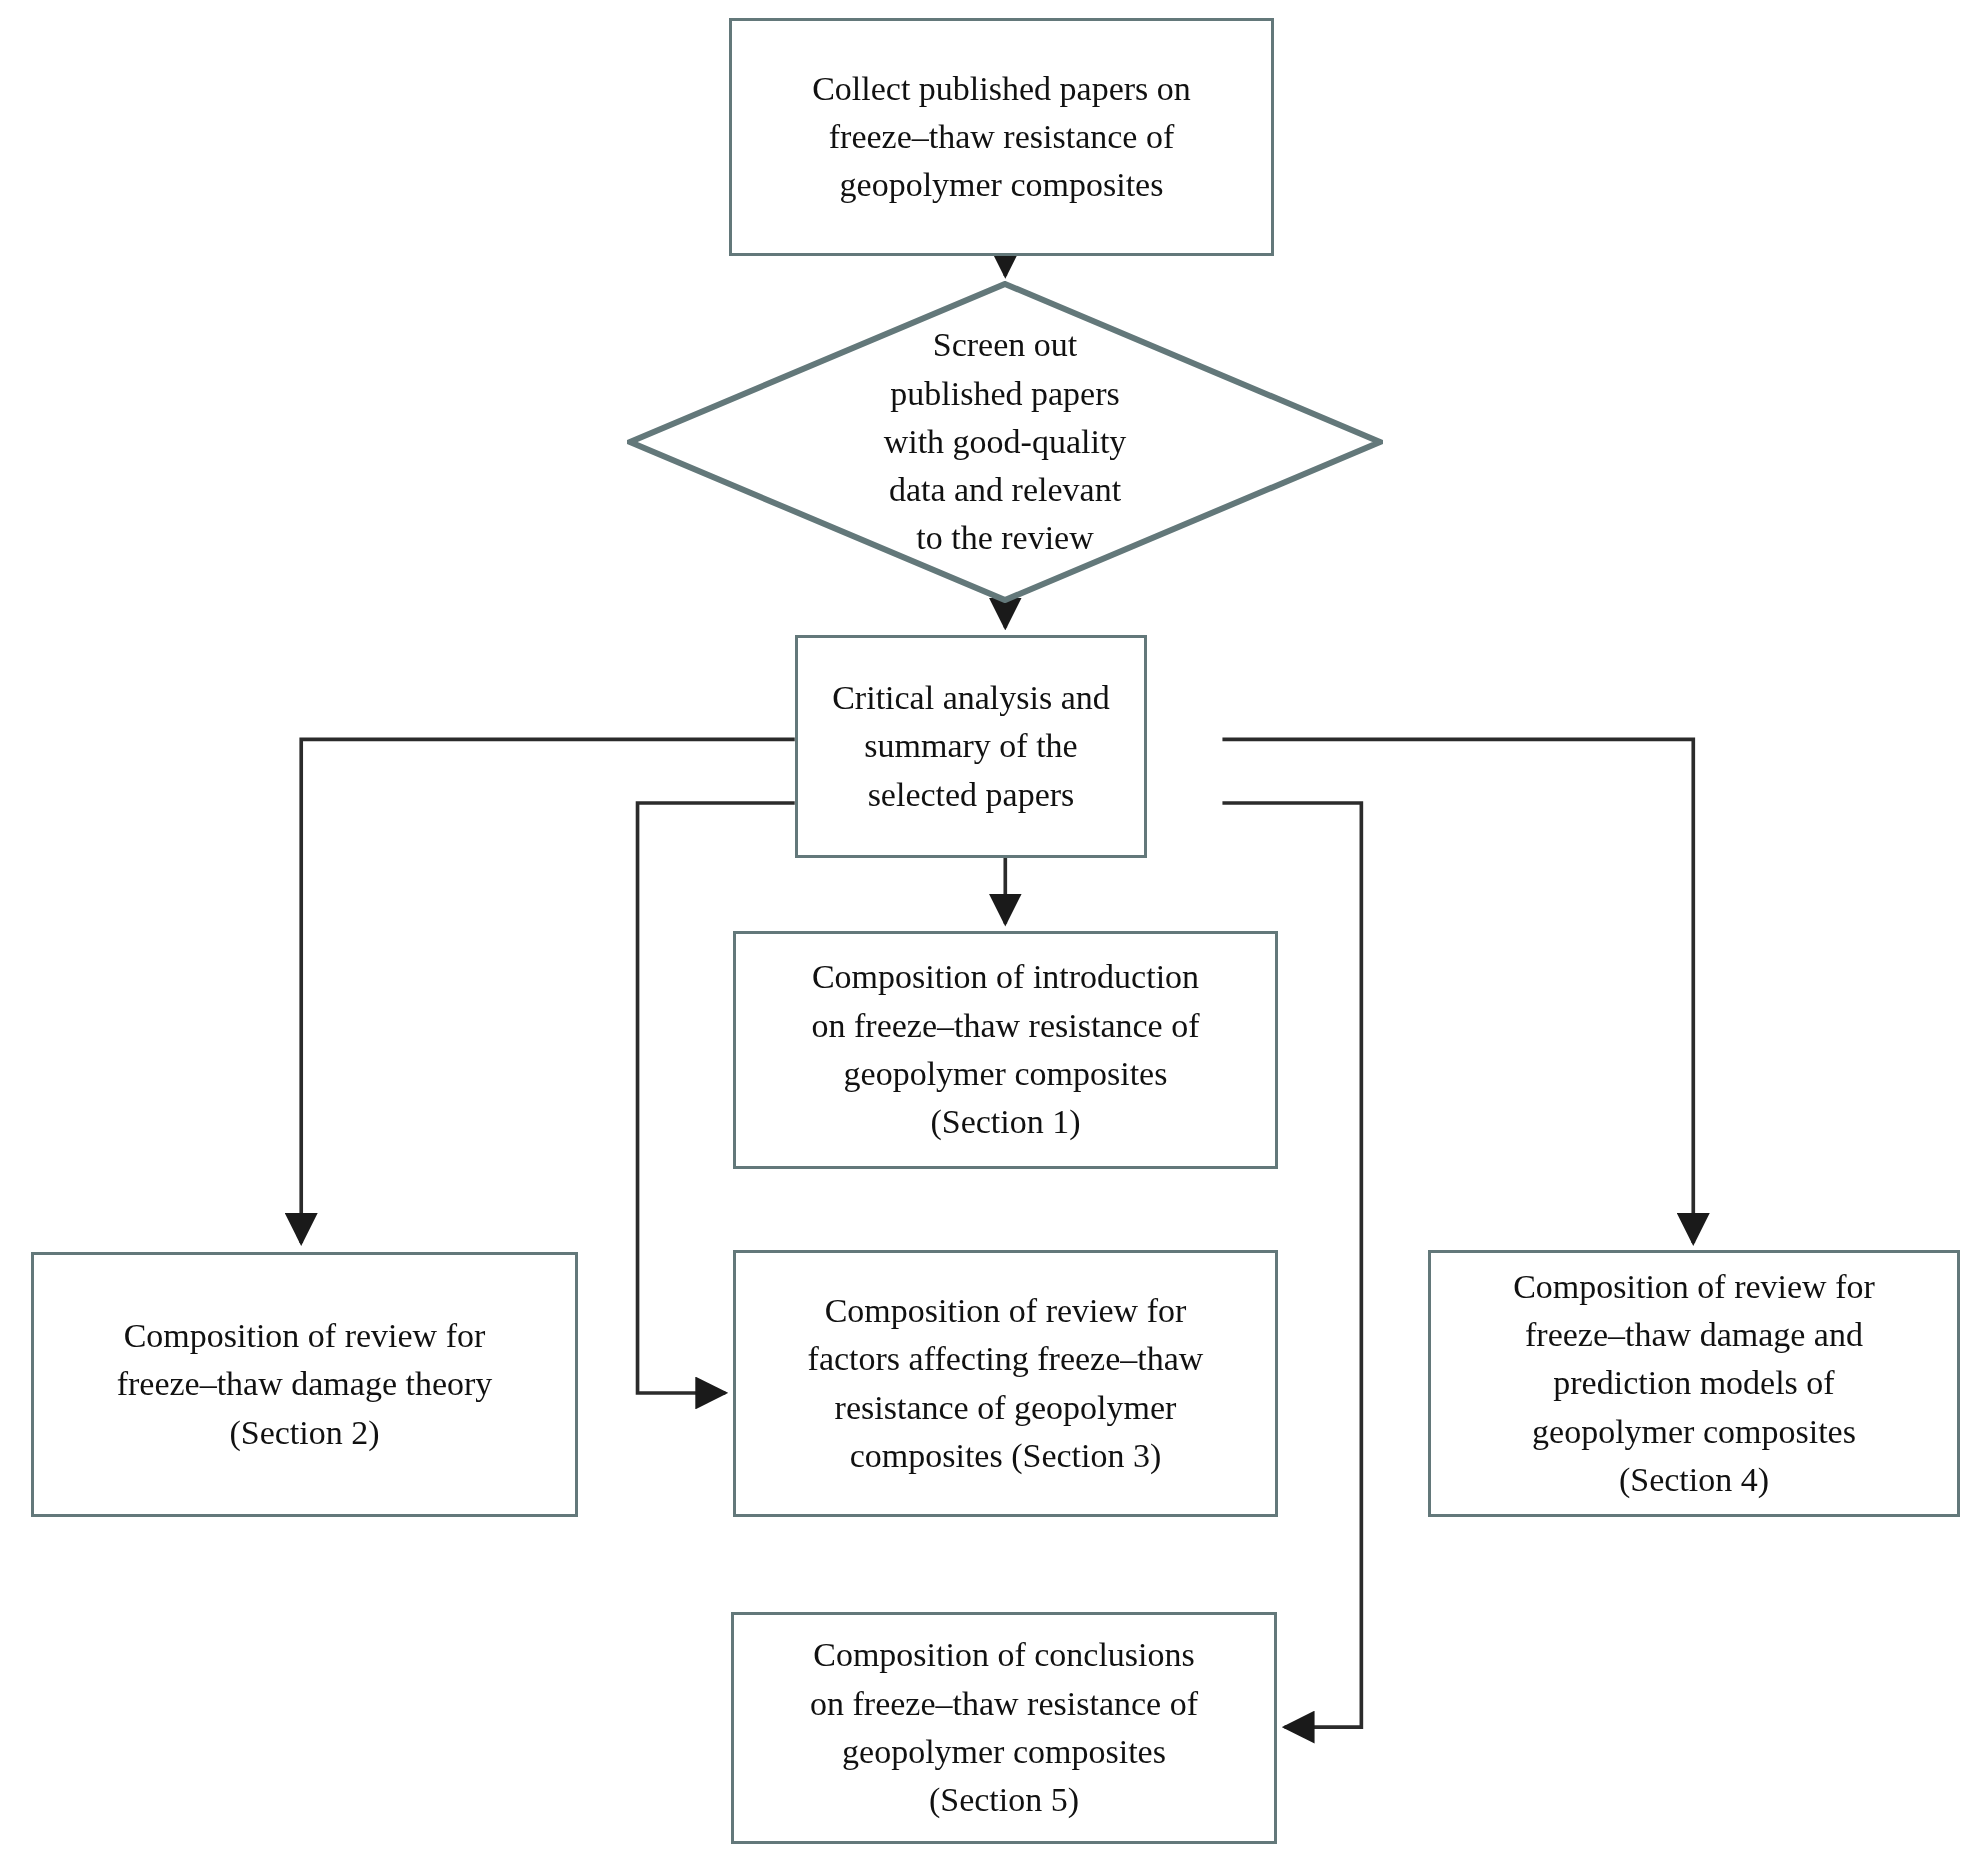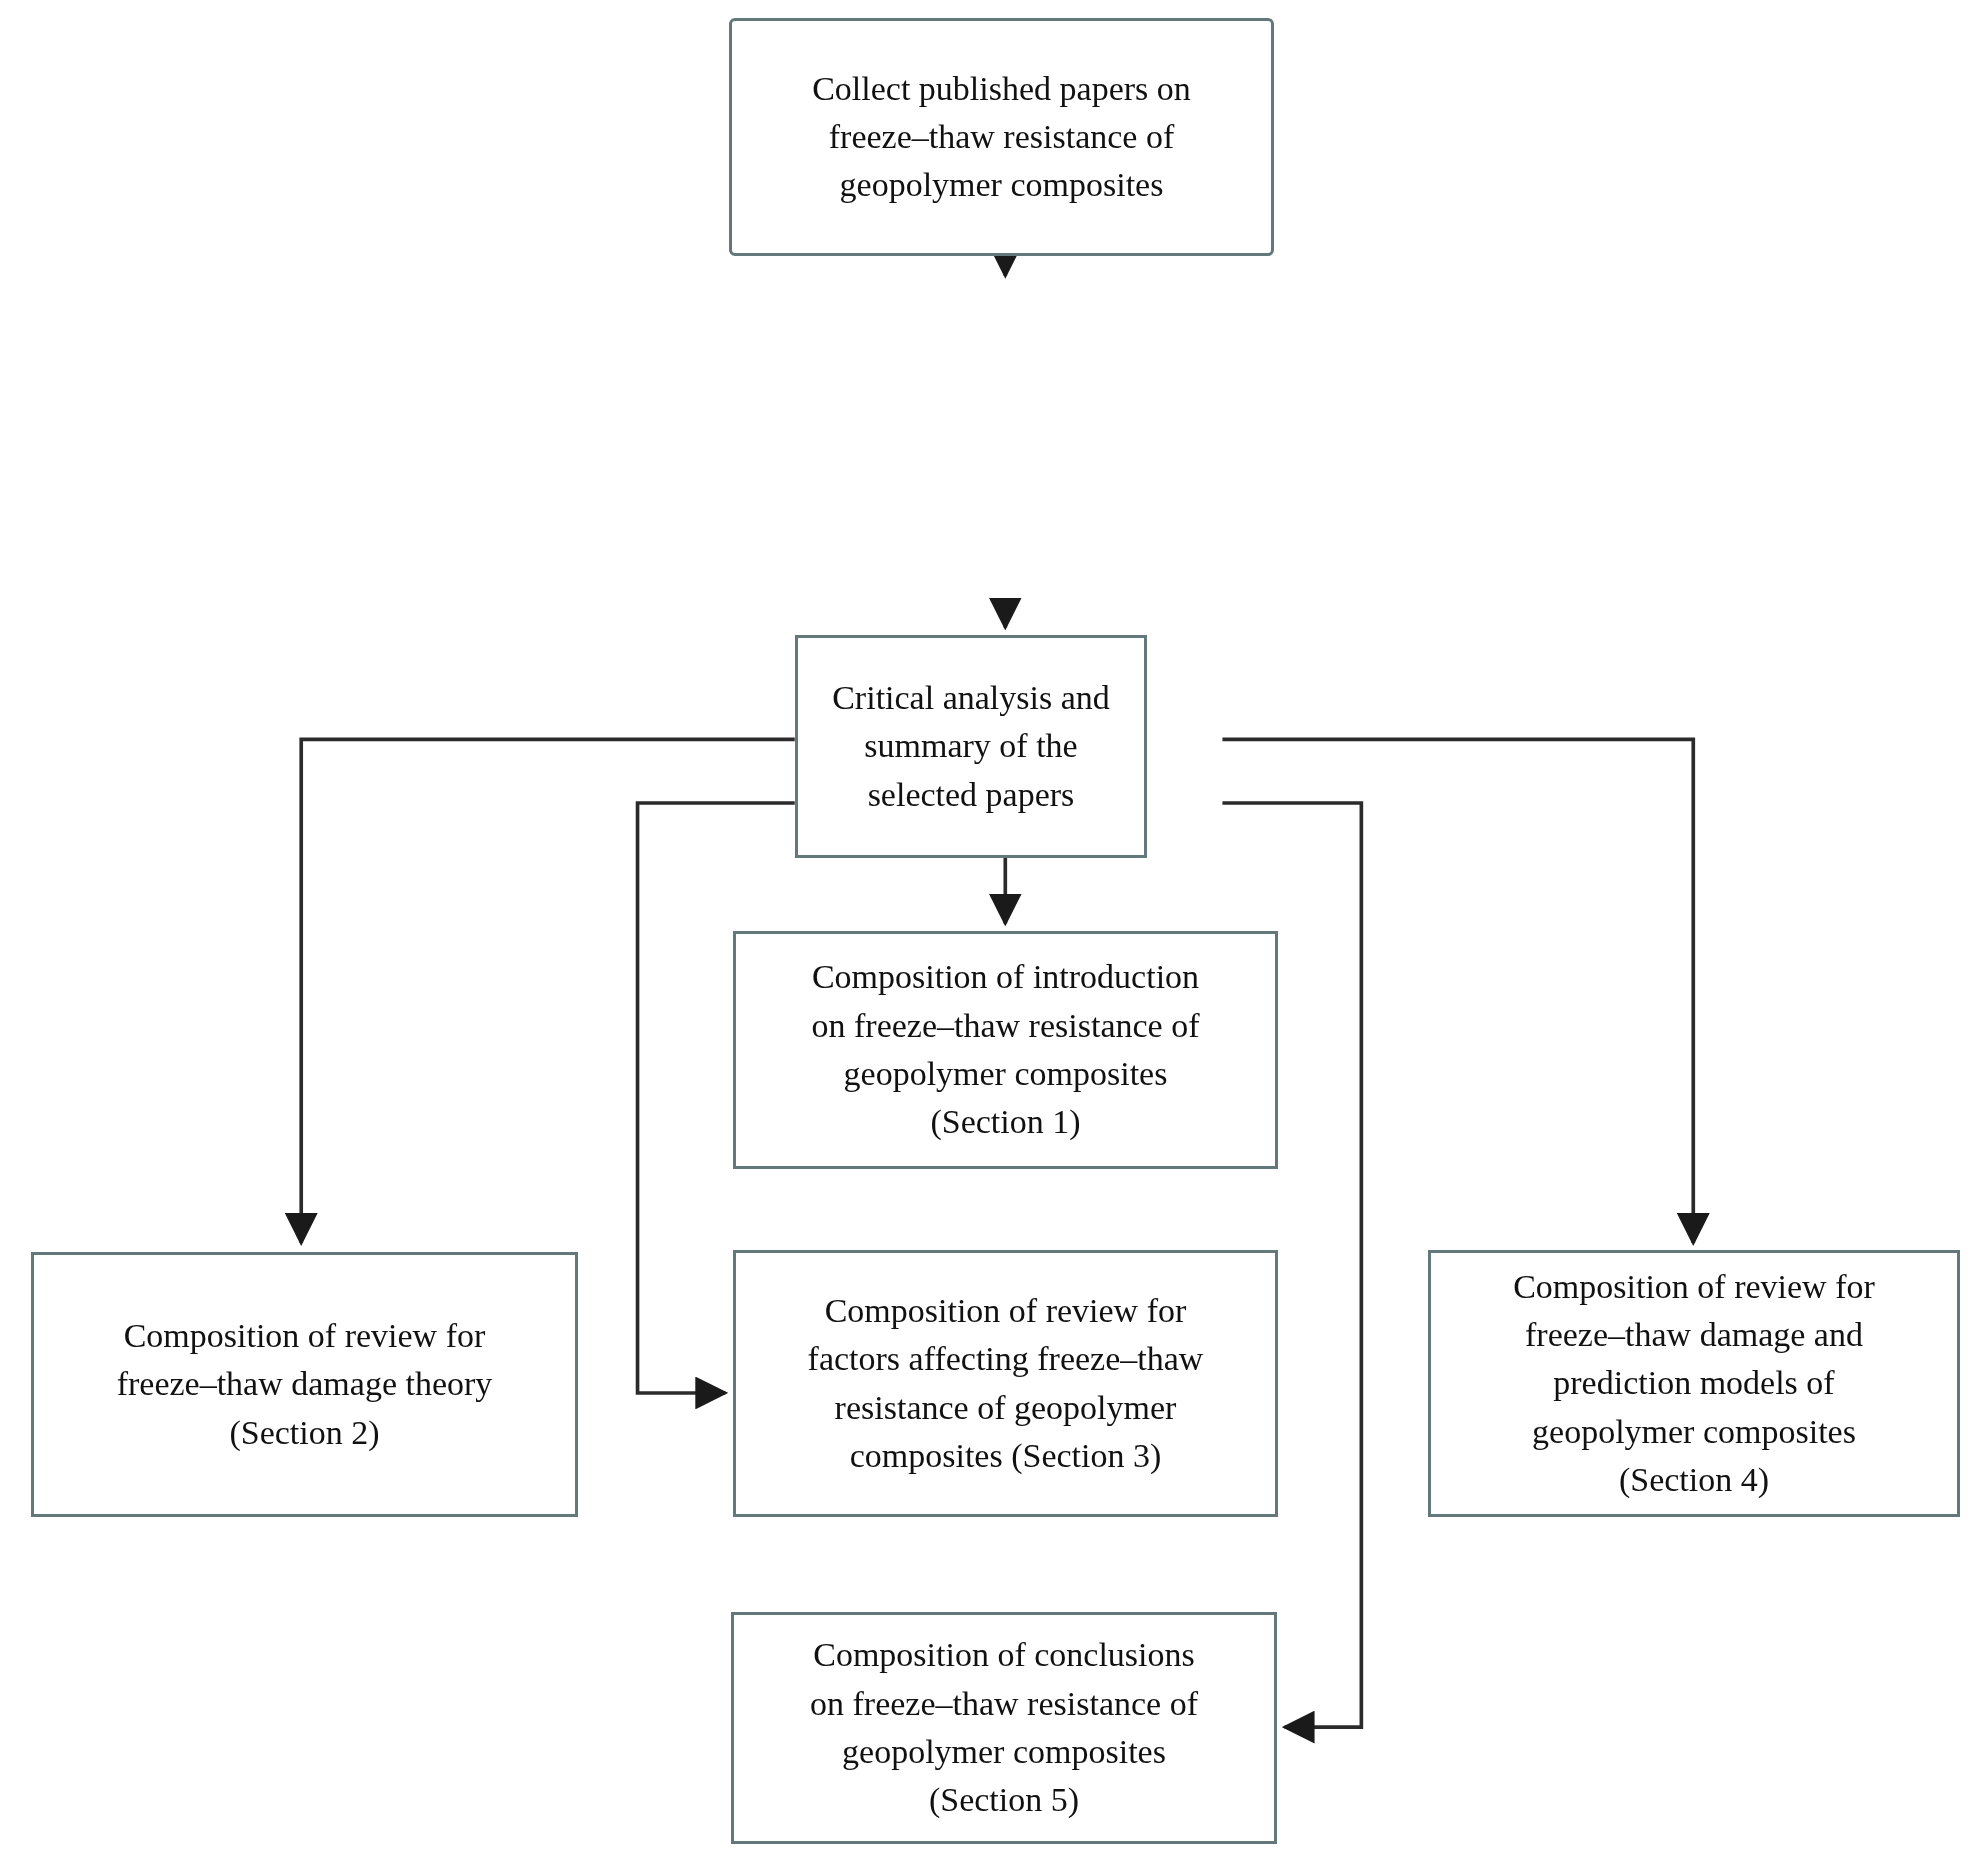--- a/index.html
+++ b/index.html
@@ -36,21 +36,21 @@
   .node .txt {
     display: block;
     width: 100%;
     padding: 0 13px;
     font-size: 34px;
     line-height: 1.42;
     color: #111111;
     white-space: pre-line;
   }
   
-  #node-collect     { left: 729px;  top: 18.3px;   width: 545px;  height: 238px; border-radius: 6px; }
+  #node-collect     { left: 729px;  top: 18.3px;   width: 545px;  height: 238px; }
   #node-critical    { left: 795px; top: 635px;  width: 352px;  height: 223px; }
   #node-section1    { left: 733px; top: 931px; width: 545px;  height: 238px; }
   #node-section2    { left: 31px;   top: 1252px; width: 547px;  height: 265px; }
   #node-section3    { left: 733px; top: 1250px; width: 545px;  height: 267px; }
   #node-section4    { left: 1428px; top: 1250px; width: 532px;  height: 267px; }
   #node-section5    { left: 731px; top: 1612px; width: 546px;  height: 232px; align-items: center; }
   
   #node-screen {
     position: absolute;
     left: 627px;
@@ -121,20 +121,32 @@
       <polyline points="1672,1098 1862,1098 1862,2362 1757,2362" fill="none" stroke="#2b2b2b" stroke-width="5" marker-end="url(#arrowhead)"></polyline>
     </g>
   </svg>
 
   <div class="node" id="node-collect">
     <span class="txt">Collect published papers on
 freeze–thaw resistance of
 geopolymer composites</span>
   </div>
 
+  <div id="node-screen">
+    <svg class="diamond-svg" viewBox="0 0 1034 440" preserveAspectRatio="none" xmlns="http://www.w3.org/2000/svg">
+      <polygon points="517,4 1030,220 517,436 4,220" fill="#ffffff" stroke="#63787a" stroke-width="6" vector-effect="non-scaling-stroke"></polygon>
+    </svg>
+    <div class="diamond-label">
+      <span class="txt">Screen out
+published  papers
+with good-quality
+data and  relevant
+to the review</span>
+    </div>
+  </div>
 
   <div class="node" id="node-critical">
     <span class="txt">Critical analysis and
 summary of the
 selected papers</span>
   </div>
 
   <div class="node" id="node-section1">
     <span class="txt">Composition of introduction
 on freeze–thaw resistance of

